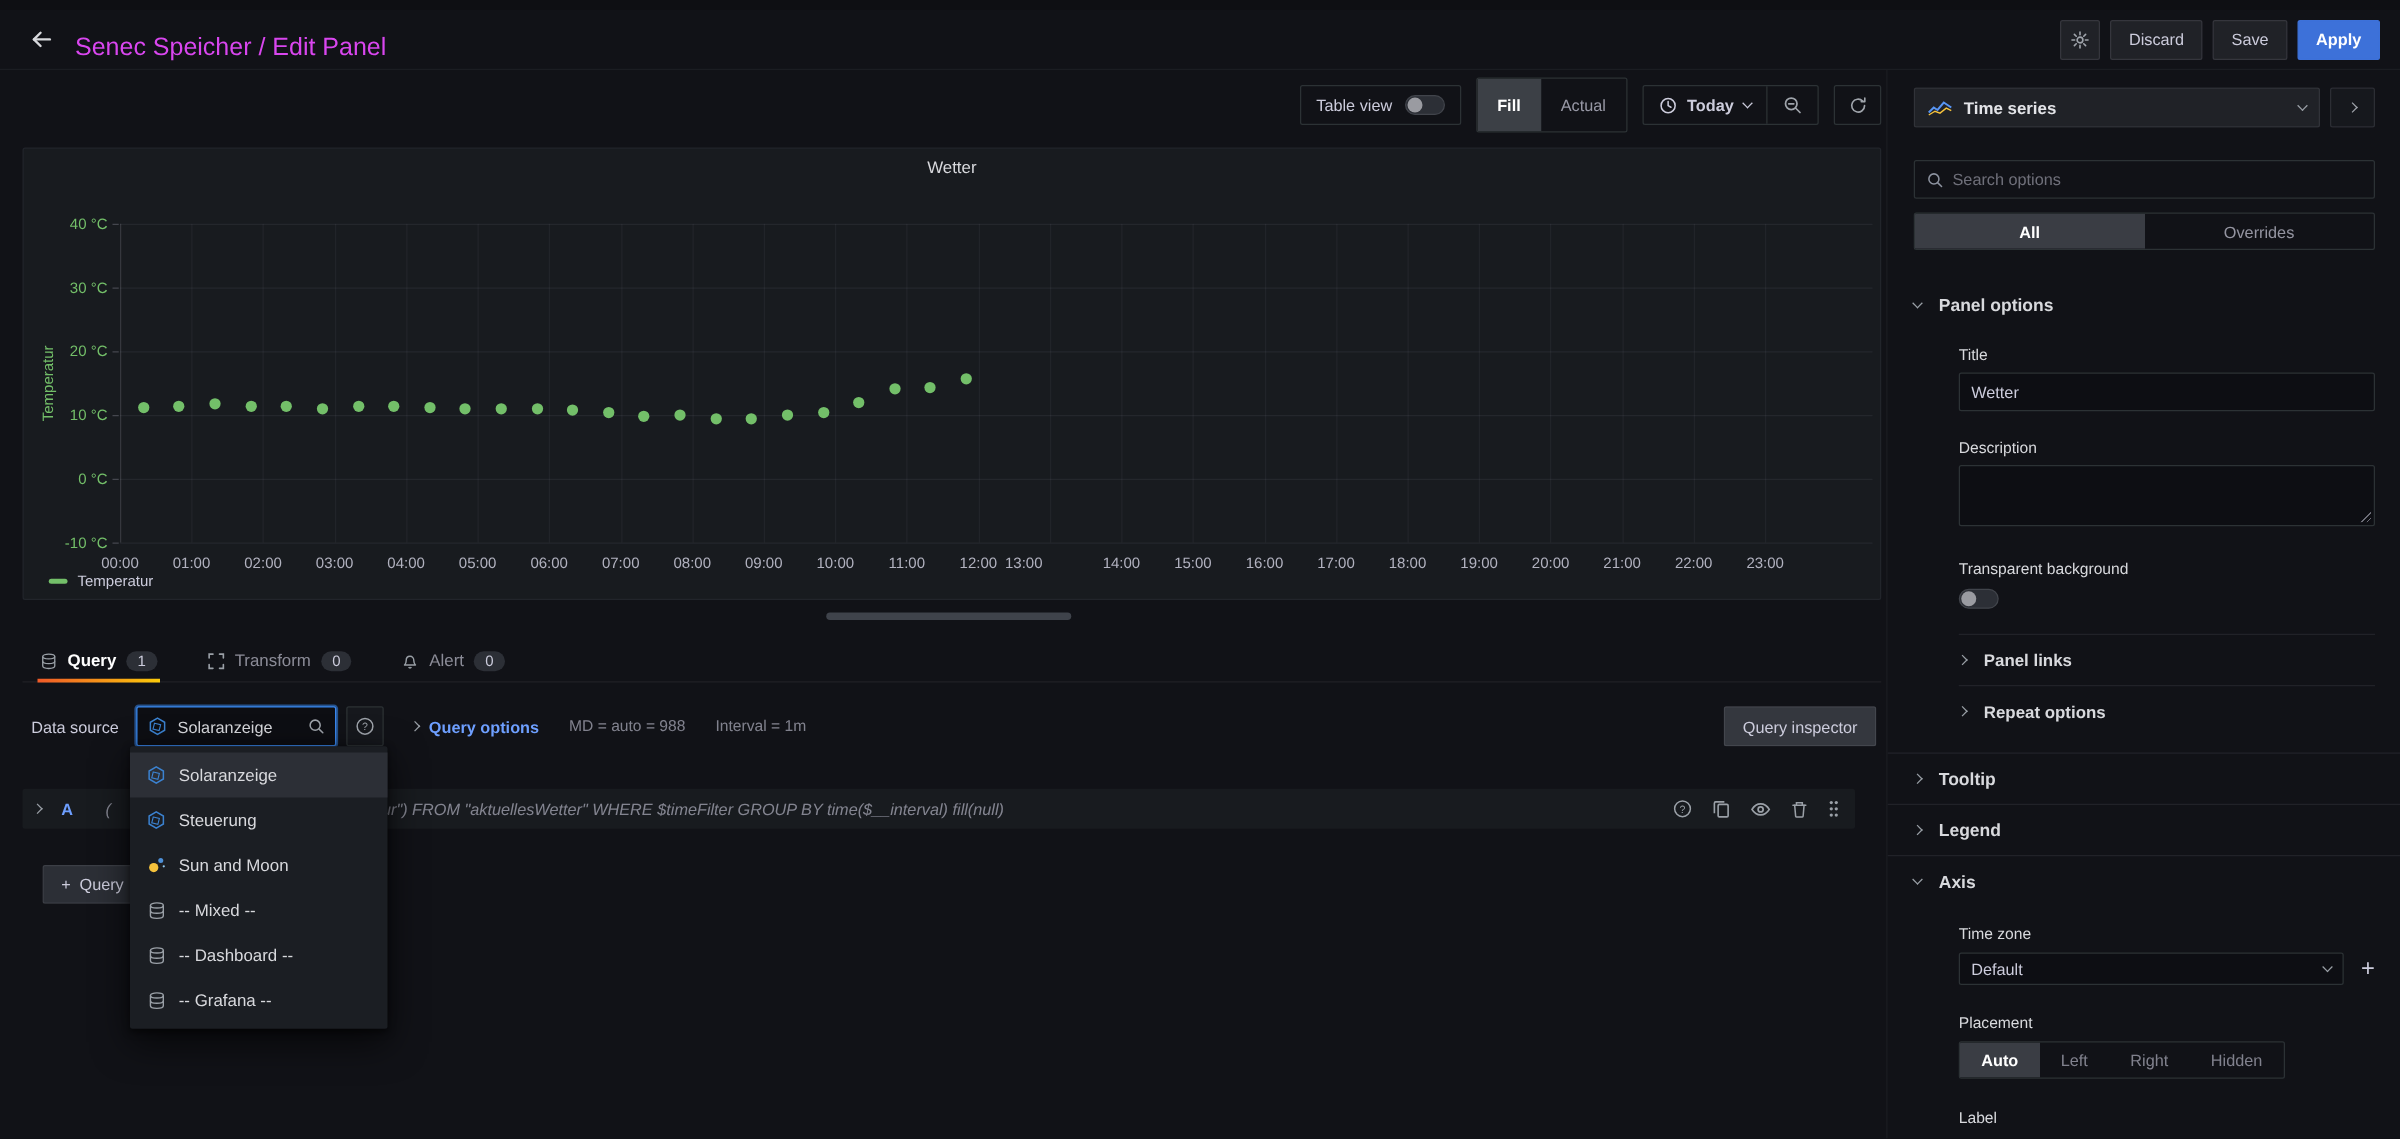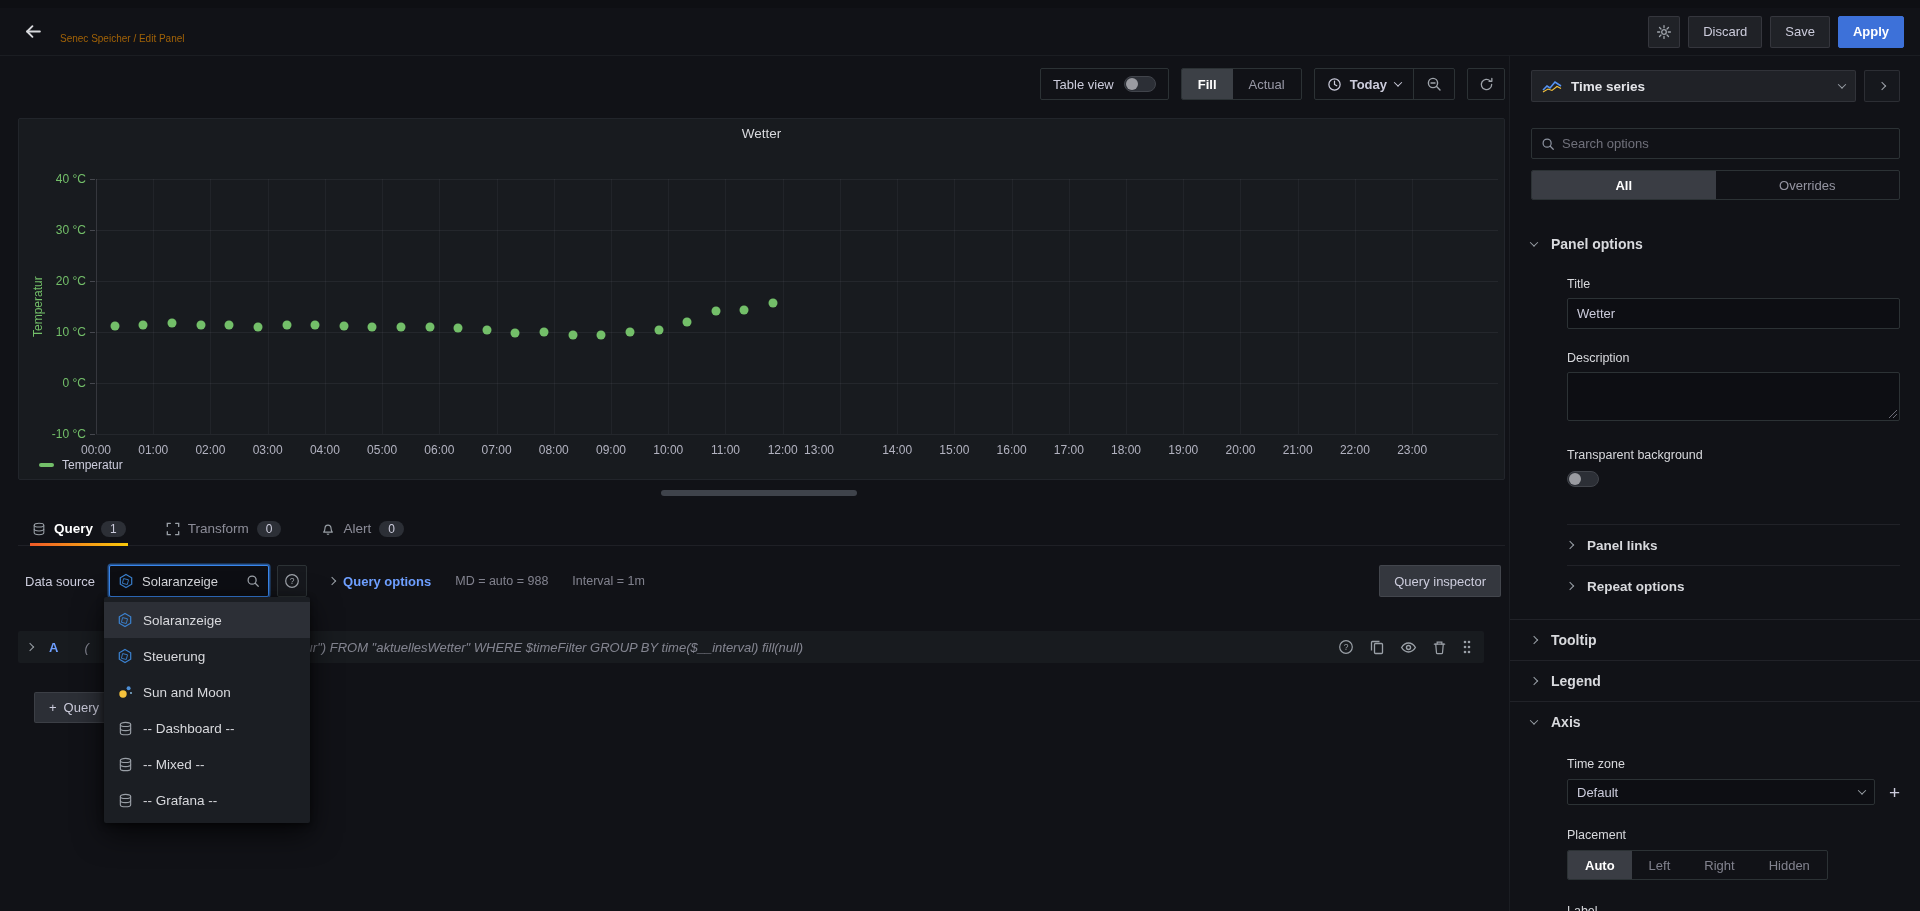--- a/index.html
+++ b/index.html
@@ -4,32 +4,32 @@
 <style>
   * { margin:0; padding:0; box-sizing:border-box; }
   html,body { background:#111217; }
   body { font-family:"Liberation Sans","DejaVu Sans",sans-serif; color:#ccccdc; }
   #app { position:relative; width:1920px; height:911px; background:#111217; overflow:hidden; }
 
   
   .top-strip { position:absolute; top:0; left:0; width:100%; height:8px; background:#0e0f13; }
   header { position:absolute; top:8px; left:0; width:100%; height:48px; display:flex; align-items:center; border-bottom:1px solid #1b1d22; }
   .back-btn { margin-left:18px; width:30px; height:30px; display:flex; align-items:center; justify-content:center; color:#d8d9dd; cursor:pointer; background:none; border:none; }
-  .hdr-title { margin-left:12px; font-size:10px; font-weight:500; color:#a16207;margin-top:13px; }
+  .hdr-title { margin-left:12px; font-size:20px; font-weight:500; color:#d946ef;margin-top:13px; }
   .hdr-right { margin-left:auto; margin-right:16px; display:flex; align-items:center; gap:8px; }
   .icon-btn { width:32px; height:32px; display:flex; align-items:center; justify-content:center; background:#202227; border:1px solid rgba(204,204,220,0.12); border-radius:2px; color:#9fa4ab; cursor:pointer; }
   .btn { height:32px; padding:0 14px; border-radius:2px; font-size:13px; font-weight:500; display:flex; align-items:center; cursor:pointer; border:1px solid rgba(204,204,220,0.12); background:#202227; color:#ccccdc; font-family:inherit; }
   .btn.primary { background:#3d71d9; border-color:#3d71d9; color:#fff; font-weight:600; }
 
   
   .left-toolbar { position:absolute; top:64px; left:18px; width:1487px; height:40px; display:flex; align-items:center; justify-content:flex-end; gap:12px; }
   .tv-group { display:flex; align-items:center; gap:10px; height:32px; padding:0 12px; border:1px solid #2c3235; border-radius:2px; font-size:13px; color:#ccccdc; }
   .toggle { width:32px; height:16px; border-radius:9px; background:#2c2f36; border:1px solid #41444b; position:relative; cursor:pointer; }
   .toggle .knob { position:absolute; left:1px; top:1px; width:12px; height:12px; border-radius:50%; background:#9a9ba1; }
-  .seg { display:flex; height:32px; border:1px solid #2c3235; border-radius:2px; overflow:hidden; }
+  .seg { display:flex; height:44px; border:1px solid #2c3235; border-radius:2px; overflow:hidden; }
   .seg .opt { padding:0 16px; display:flex; align-items:center; font-size:13px; color:rgba(204,204,220,0.72); cursor:pointer; }
   .seg .opt.sel { background:#3c4046; color:#fff; font-weight:700; }
   .time-group { display:flex; align-items:center; height:32px; border:1px solid #2c3235; border-radius:2px; }
   .time-main { display:flex; align-items:center; gap:8px; padding:0 12px; height:100%; color:#ccccdc; font-size:13px; font-weight:600; cursor:pointer; }
   .time-sep { width:1px; height:100%; background:#2c3235; }
   .time-zoom { width:40px; height:100%; display:flex; align-items:center; justify-content:center; color:#9fa4ab; cursor:pointer; }
   .refresh-btn { width:38px; height:32px; display:flex; align-items:center; justify-content:center; border:1px solid #2c3235; border-radius:2px; color:#9fa4ab; cursor:pointer; background:none; }
   .chev { display:inline-block; width:6px; height:6px; border-right:1.6px solid currentColor; border-bottom:1.6px solid currentColor; }
   .chev.down { transform:rotate(45deg) translate(-1px,-1px); }
   .chev.right { transform:rotate(-45deg); }
@@ -107,21 +107,21 @@
   .lbl-title { margin-top:25px; }
   .inp-title { margin-top:7px; }
   .lbl-desc { margin-top:22px; }
   .gf-textarea { margin-top:7px; width:100%; height:49px; background:#0d0e13; border:1px solid #2c3235; border-radius:2px; resize:none; outline:none; color:#ccccdc; font-family:inherit; position:relative; }
   .ta-wrap { position:relative; margin-top:7px; }
   .ta-wrap textarea { margin-top:0; display:block; }
   .ta-grip { position:absolute; right:3px; bottom:3px; width:10px; height:10px; background:repeating-linear-gradient(135deg, transparent 0 2px, rgba(204,204,220,0.5) 2px 3px); clip-path:polygon(100% 0,100% 100%,0 100%); pointer-events:none; }
   .lbl-transp { margin-top:27px; }
   .po-toggle { margin-top:9px; }
   .sub-row { margin-top:0; height:41px; display:flex; align-items:center; gap:14px; border-top:1px solid rgba(204,204,220,0.09); font-size:13.5px; font-weight:600; color:#d8d9dd; cursor:pointer; }
-  .sub-rows { margin-top:33px; padding-left:36px; }
+  .sub-rows { margin-top:15px; padding-left:36px; }
   .top-sec { height:41px; display:flex; align-items:center; border-top:1px solid rgba(204,204,220,0.09); margin-left:-21px; margin-right:-20px; padding-left:21px; }
   .secs { margin-top:13px; }
   .axis-body { padding-left:36px; padding-bottom:10px; }
   .lbl-tz { margin-top:15px; }
   .tz-row { margin-top:8px; display:flex; align-items:center; gap:14px; }
   .gf-select { flex:1; height:26px; background:#0d0e13; border:1px solid #2c3235; border-radius:2px; display:flex; align-items:center; padding:0 9px; font-size:13px; color:#ccccdc; cursor:pointer; }
   .gf-select .sel-val { flex:1; }
   .plus-btn { color:#ccccdc; font-size:19px; line-height:1; cursor:pointer; background:none; border:none; font-family:inherit; }
   .lbl-place { margin-top:23px; }
   .place-seg { margin-top:8px; display:inline-flex; height:30px; border:1px solid #2c3235; border-radius:2px; overflow:hidden; }
@@ -455,31 +455,31 @@
         <span>Sun and Moon</span>
       </div>
       <div class="ds-opt">
         <span class="o-ico">
           <svg width="15" height="15" viewBox="0 0 16 16" fill="none" stroke="#9aa0a7" stroke-width="1.2">
             <ellipse cx="8" cy="3.6" rx="5.5" ry="2.2"></ellipse>
             <path d="M2.5 3.6v8.8c0 1.2 2.5 2.2 5.5 2.2s5.5-1 5.5-2.2V3.6"></path>
             <path d="M2.5 8c0 1.2 2.5 2.2 5.5 2.2S13.5 9.2 13.5 8"></path>
           </svg>
         </span>
-        <span>-- Dashboard --</span>
+        <span>-- Mixed --</span>
       </div>
       <div class="ds-opt">
         <span class="o-ico">
           <svg width="15" height="15" viewBox="0 0 16 16" fill="none" stroke="#9aa0a7" stroke-width="1.2">
             <ellipse cx="8" cy="3.6" rx="5.5" ry="2.2"></ellipse>
             <path d="M2.5 3.6v8.8c0 1.2 2.5 2.2 5.5 2.2s5.5-1 5.5-2.2V3.6"></path>
             <path d="M2.5 8c0 1.2 2.5 2.2 5.5 2.2S13.5 9.2 13.5 8"></path>
           </svg>
         </span>
-        <span>-- Mixed --</span>
+        <span>-- Dashboard --</span>
       </div>
       <div class="ds-opt">
         <span class="o-ico">
           <svg width="15" height="15" viewBox="0 0 16 16" fill="none" stroke="#9aa0a7" stroke-width="1.2">
             <ellipse cx="8" cy="3.6" rx="5.5" ry="2.2"></ellipse>
             <path d="M2.5 3.6v8.8c0 1.2 2.5 2.2 5.5 2.2s5.5-1 5.5-2.2V3.6"></path>
             <path d="M2.5 8c0 1.2 2.5 2.2 5.5 2.2S13.5 9.2 13.5 8"></path>
           </svg>
         </span>
         <span>-- Grafana --</span>

